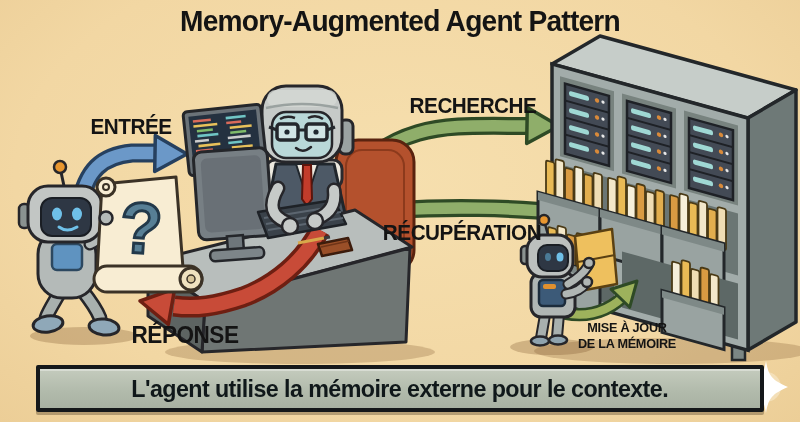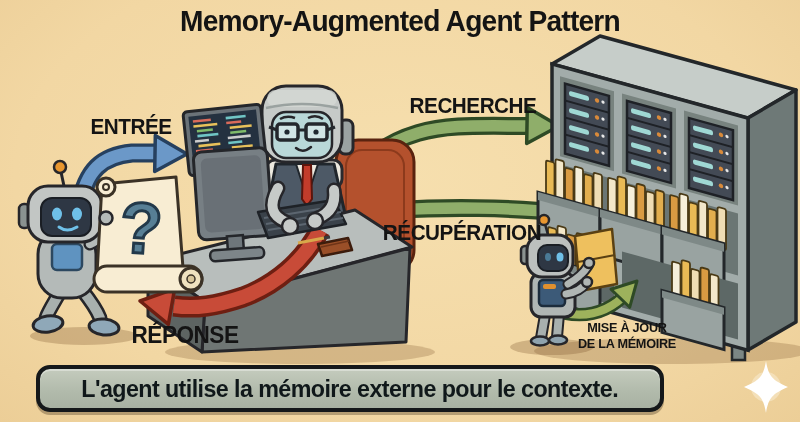--- a/index.html
+++ b/index.html
@@ -15,22 +15,22 @@
     font-family:"Liberation Sans", sans-serif;
   }
   .title{font-size:29px;letter-spacing:-0.8px;transform:translate(-50%,-50%) scaleX(.97);}
   .small{font-size:13.5px;letter-spacing:-0.3px;text-align:center;line-height:16px;}
   .qmark{
     position:absolute;transform:translate(-50%,-50%) rotate(4deg) scaleX(.96);
     font-size:72px;font-weight:800;color:#577f95;
     -webkit-text-stroke:3px #22394a;
   }
   .banner{
-    position:absolute;left:36px;top:365px;width:628px;height:47px;box-sizing:border-box;
-    border:4px solid #15181a;border-radius:14px;
+    position:absolute;left:36px;top:365px;width:728px;height:47px;box-sizing:border-box;
+    border:4px solid #15181a;border-radius:2px;
     background:linear-gradient(180deg,#c4cbbd 0%,#b2bbac 55%,#a8b1a2 100%);
     box-shadow:0 3px 0 rgba(70,52,28,.35), inset 0 2px 0 rgba(255,255,255,.35);
     display:flex;align-items:center;justify-content:center;
   }
   .banner span{
     font-size:24px;font-weight:800;color:#10181a;letter-spacing:-0.6px;
     transform:scaleX(.97);white-space:nowrap;
   }
 </style>
 </head>

